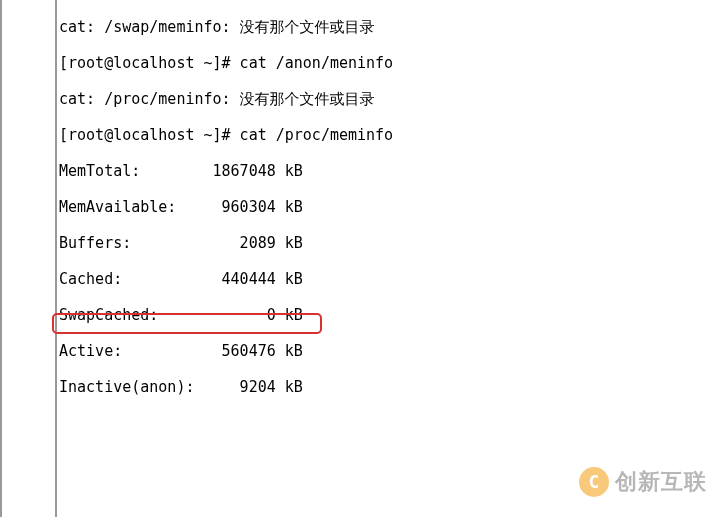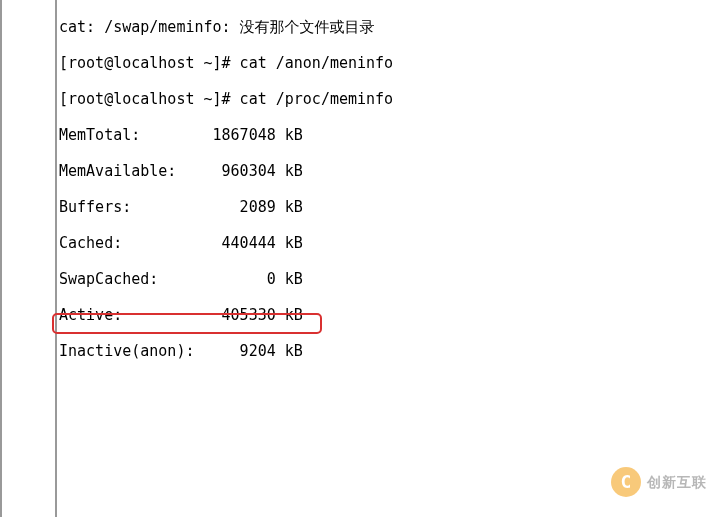--- a/index.html
+++ b/index.html
@@ -63,41 +63,42 @@
       border-radius: 50%;
       display: flex;
       align-items: center;
       justify-content: center;
       color: #fff;
       font-weight: bold;
       font-size: 18px;
     }
     .watermark-text {
       font-family: sans-serif;
-      font-size: 14px;
+      font-size: 22px;
       color: #888;
       font-weight: bold;
       letter-spacing: 1px;
     }
   </style>
 </head>
 <body>
 
 <div class="terminal-border"></div>
 
 <div class="terminal">
 <div class="line">cat: /swap/meminfo: 没有那个文件或目录</div>
 <div class="line">[root@localhost ~]# cat /anon/meninfo</div>
+<div class="line">cat: /proc/meninfo: 没有那个文件或目录</div>
 <div class="line">[root@localhost ~]# cat /proc/meminfo</div>
 <div class="line">MemTotal:        1867048 kB</div>
 <div class="line">MemAvailable:     960304 kB</div>
 <div class="line">Buffers:            2089 kB</div>
 <div class="line">Cached:           440444 kB</div>
 <div class="line">SwapCached:            0 kB</div>
-<div class="line">Active:           405330 kB</div>
+<div class="line">Active:           560476 kB</div>
 <div class="line">Inactive(anon):     9204 kB</div>
 
 
 
 
 
 
 
 
 

